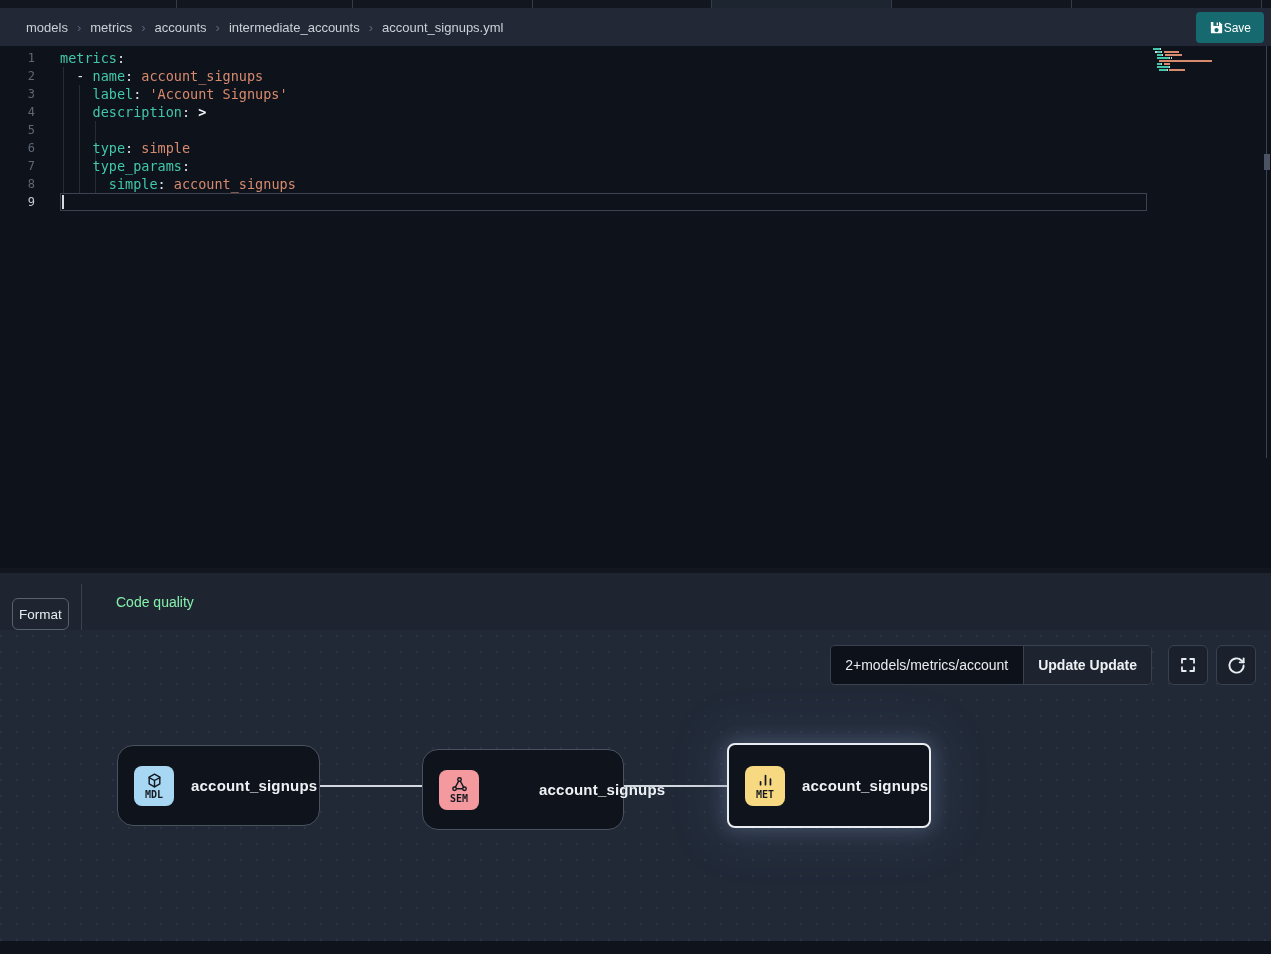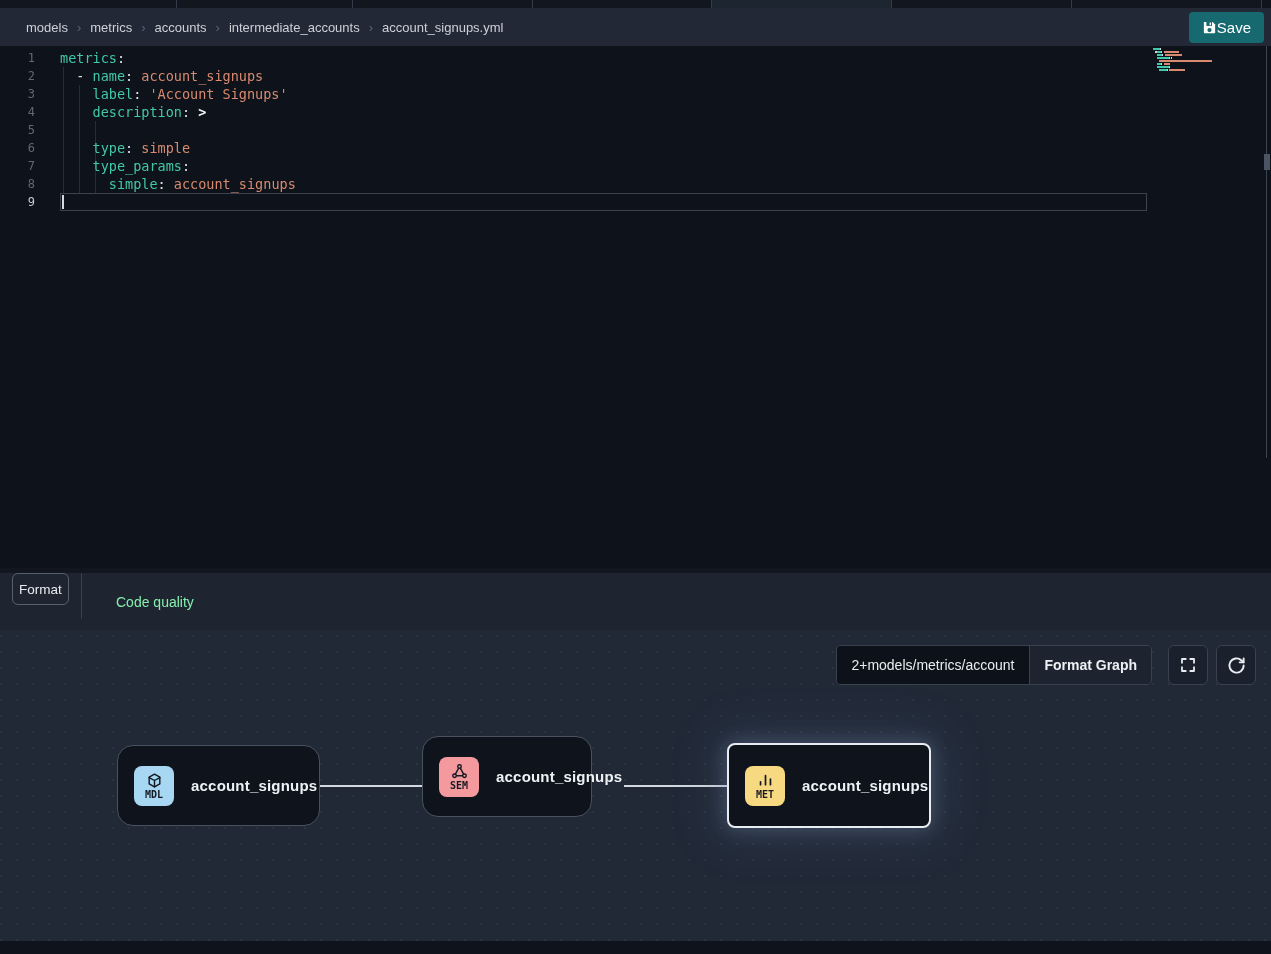--- a/index.html
+++ b/index.html
@@ -10,21 +10,21 @@
   
   .tabstrip { position:absolute; left:0; top:0; width:1271px; height:8px; display:flex; background:#10151d; }
   .tabstrip .seg { height:8px; background:#12171f; border-right:1px solid #323b47; }
   .tabstrip .seg.active { background:#1d2530; }
   .tabstrip .fill { flex:1; background:#10151d; }
 
   
   .crumbbar { position:absolute; left:0; top:8px; width:1271px; height:38px; background:#222836; display:flex; align-items:center; padding-left:26px; }
   .crumb { font-size:13px; color:#ccd1d8; }
   .crumb-sep { color:#5b6472; margin:0 9px; font-size:13px; }
-  .save-btn { position:absolute; right:7px; top:4px; height:31px; padding:0 13px; background:#15696f; border:none; border-radius:4px; color:#ffffff; font-size:15px; display:flex; align-items:center; gap:0; cursor:pointer; font-family:inherit; }
+  .save-btn { position:absolute; right:7px; top:4px; height:31px; padding:0 13px; background:#15696f; border:none; border-radius:4px; color:#ffffff; font-size:12px; display:flex; align-items:center; gap:0; cursor:pointer; font-family:inherit; }
 
   
   .editor { position:absolute; left:0; top:46px; width:1271px; height:522px; background:#0e131b; overflow:hidden; }
   .code { position:absolute; left:0; top:3px; font-family:"DejaVu Sans Mono","Liberation Mono",monospace; font-size:13.5px; line-height:18px; }
   .cline { display:flex; height:18px; position:relative; }
   .gutter { width:44px; padding-right:9px; text-align:right; color:#5e6874; font-size:12px; flex:none; line-height:18px; }
   .ctext { white-space:pre; margin-left:16px; }
   .tok-k { color:#41c7a9; }
   .tok-v { color:#d88a6e; }
   .tok-p { color:#dfe3e8; }
@@ -35,21 +35,21 @@
   .iguide { position:absolute; width:1px; background:#242d3a; }
   .minimap { position:absolute; left:1153px; top:2px; width:64px; }
   .mrow { height:2px; margin-bottom:1px; position:relative; }
   .mseg { position:absolute; height:2px; top:0; }
   .vscroll-track { position:absolute; right:4px; top:0; width:1px; height:412px; background:#3a434f; }
   .vscroll-thumb { position:absolute; right:1px; top:108px; width:6px; height:16px; background:#4a5462; }
 
   .gapstrip { position:absolute; left:0; top:568px; width:1271px; height:5px; background:#12171f; }
 
   
-  .phead { position:absolute; left:0; top:573px; width:1271px; height:57px; background:#1e2430; display:flex; align-items:flex-start; }
+  .phead { position:absolute; left:0; top:573px; width:1271px; height:57px; background:#1e2430; display:flex; align-items:flex-end; }
   .format-btn { margin-left:12px; width:57px; height:32px; border:1px solid #59616d; border-radius:6px; background:transparent; color:#e9ecef; font-size:13.5px; font-family:inherit; cursor:pointer; flex:none; }
   .phead-divider { width:1px; height:46px; background:#39414d; margin-left:12px; flex:none; }
   .ptabs { display:flex; height:100%; margin-left:14px; }
   .ptab { position:relative; padding:0 20px; display:flex; align-items:center; color:#86efac; font-size:14px; cursor:pointer; }
   .ptab .tab-underline { position:absolute; left:0; right:0; bottom:8px; height:3px; background:#aab1b9; border-radius:1px; display:none; }
   .ptab.active .tab-underline { display:block; }
 
   
   .canvas { position:absolute; left:0; top:630px; width:1271px; height:311px; background:#212937;
     background-image: radial-gradient(circle, #2c3443 1px, rgba(0,0,0,0) 1.3px);
@@ -207,21 +207,21 @@
     <div class="ptabs">
         <div class="ptab">
           <span>Code quality</span>
         </div>
       </div>
   </div>
 
   <div class="canvas">
     <div class="selector-group">
       <input class="selector-input" type="text" value="2+models/metrics/accounts/" style="">
-      <button class="update-btn">Format Graph</button>
+      <button class="update-btn">Update Update</button>
     </div>
     <button class="icon-btn fullscreen-btn">
       <span style="display:flex;">
         <svg width="18" height="18" viewBox="0 0 24 24" fill="none" stroke="#e9edf1" stroke-width="2.4" stroke-linecap="round" stroke-linejoin="round">
             <path d="M4 9V4h5M15 4h5v5M20 15v5h-5M9 20H4v-5"></path>
           </svg>
       </span>
     </button>
     <button class="icon-btn refresh-btn">
       <span style="display:flex;">
@@ -236,21 +236,21 @@
       <div class="node" style="left: 117px; top: 115px; width: 203px; height: 81px;">
         <div class="badge" style="background: rgb(167, 215, 242);">
           <svg width="17" height="17" viewBox="0 0 24 24" fill="none" stroke="#141821" stroke-width="2" stroke-linejoin="round" stroke-linecap="round">
             <path d="M12 3l7.5 4.2v9.6L12 21l-7.5-4.2V7.2z"></path>
             <path d="M12 12l7.5-4.2M12 12L4.5 7.8M12 12v9"></path>
           </svg>
           <div class="badge-label">MDL</div>
         </div>
         <div class="node-label">account_signups</div>
       </div>
-      <div class="node" style="left: 422px; top: 106px; width: 170px; height: 81px;">
+      <div class="node" style="left: 422px; top: 119px; width: 202px; height: 81px; gap: 43px;">
         <div class="badge" style="background: rgb(244, 154, 158);">
           <svg width="17" height="17" viewBox="0 0 24 24" fill="none" stroke="#141821" stroke-width="2">
             <circle cx="12" cy="5" r="2.5"></circle>
             <circle cx="5" cy="18" r="2.5"></circle>
             <circle cx="19" cy="18" r="2.5"></circle>
             <path d="M10.8 7.2L6.2 15.8M13.2 7.2l4.6 8.6M7.6 18h8.8"></path>
           </svg>
           <div class="badge-label">SEM</div>
         </div>
         <div class="node-label">account_signups</div>

